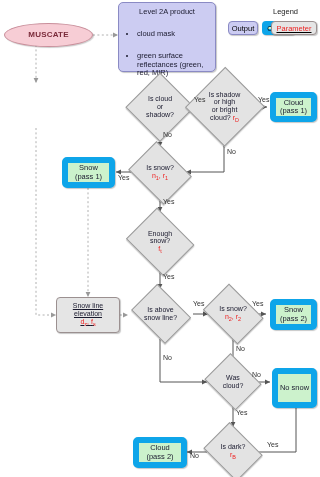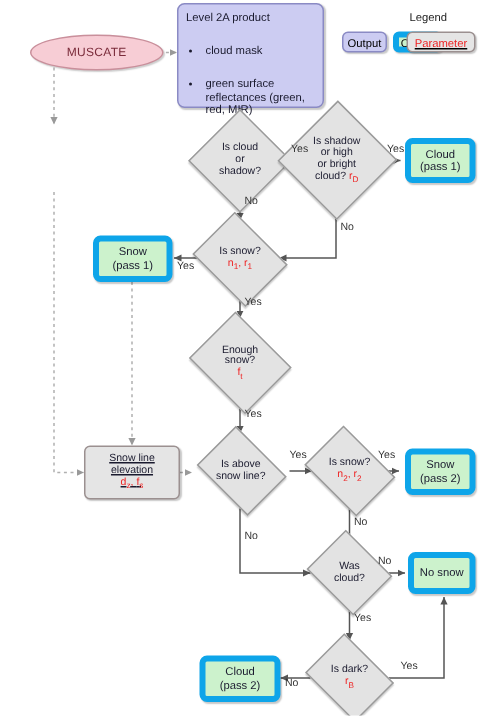--- a/index.html
+++ b/index.html
@@ -15,21 +15,21 @@
   .node{position:absolute;box-sizing:border-box;display:flex;align-items:center;
         justify-content:center;text-align:center;line-height:1.12;color:#1a1a2e;}
 
   
   .box-input{
     background:#ccccf2;border:1px solid #8a8ac4;border-radius:5px;
     box-shadow:1px 1px 1px rgba(0,0,0,.22);
   }
   
   .box-output{
-    background:#ccf2cc;border:4px solid #0ea5e9;border-radius:5px;
+    background:#ccf2cc;border:6px solid #0ea5e9;border-radius:5px;
     box-shadow:1px 1px 1px rgba(0,0,0,.22);
   }
   
   .box-param{
     background:#e5e5e5;border:1px solid #9b9090;border-radius:4px;
     box-shadow:1px 1px 1px rgba(0,0,0,.22);
     text-decoration:underline;
   }
   
   .ellipse{
@@ -53,21 +53,21 @@
   .param sub{font-size:.78em;}
 
   .edgelabel{position:absolute;color:#333;background:transparent;white-space:nowrap;}
 
   .legend-title{position:absolute;color:#222;}
   .chip{position:absolute;box-sizing:border-box;display:flex;align-items:center;
         justify-content:center;border-radius:4px;}
   .chip-param-text{color:#ee2222;}
 
   .l2a{position:absolute;box-sizing:border-box;}
-  .l2a .l2a-title{text-align:left;display:block;}
+  .l2a .l2a-title{text-align:center;display:block;}
   .l2a ul{margin:3px 0 0 0;padding-left:13px;}
   .l2a li{margin:14px 0;line-height:1.12;}
 </style>
 </head>
 <body>
 
 <div id="canvas">
 
   <svg class="wires" viewBox="0 0 320 477" xmlns="http://www.w3.org/2000/svg">
     <defs>
@@ -123,21 +123,21 @@
       <path d="M36,128 L36,315 L56,315" marker-end="url(#ahd)"></path>
 
       <path d="M88,188 L88,297" marker-end="url(#ahd)"></path>
     </g>
 
     <g stroke="#b0b0b0" stroke-width="1" fill="none" stroke-dasharray="2,2.4">
       <path d="M120,315 L128,315" marker-end="url(#ahd)"></path>
     </g>
   </svg>
 
-  <div class="node ellipse" style="left:20px;top:23px;width:89px;height:24px;font-size:8px;font-weight:normal;letter-spacing:.2px;color:#7a2b3a;">
+  <div class="node ellipse" style="left:4px;top:23px;width:89px;height:24px;font-size:8px;font-weight:bold;letter-spacing:.2px;color:#7a2b3a;">
     <span>MUSCATE</span>
   </div>
 
 
   <div class="box-input l2a" style="left:118px;top:2px;width:98px;height:70px;padding:4px 5px 3px 5px;font-size:7.5px;color:#1a1a2e;">
     <span class="l2a-title">Level 2A product</span>
     <ul>
       <li>cloud mask</li>
       <li>green surface reflectances (green, red, MIR)</li>
     </ul>
@@ -229,21 +229,21 @@
   </div>
 
   <div class="diamond" style="left:203px;top:357px;width:60px;height:50px;">
     <span class="dshape"></span>
     <span class="dtext" style="font-size:7px;">
       <span>Was</span><br>
       <span>cloud?</span>
     </span>
   </div>
 
-  <div class="node box-output" style="left:272px;top:368px;width:45px;height:28px;font-size:7.5px;">
+  <div class="node box-output" style="left:272px;top:368px;width:45px;height:40px;font-size:7.5px;">
     <span>No snow</span>
   </div>
 
   <div class="diamond" style="left:201px;top:427px;width:64px;height:50px;">
     <span class="dshape"></span>
     <span class="dtext" style="font-size:7px;">
       <span>Is dark?</span><br>
       <span class="param"><span>r</span><sub>B</sub></span>
     </span>
   </div>

